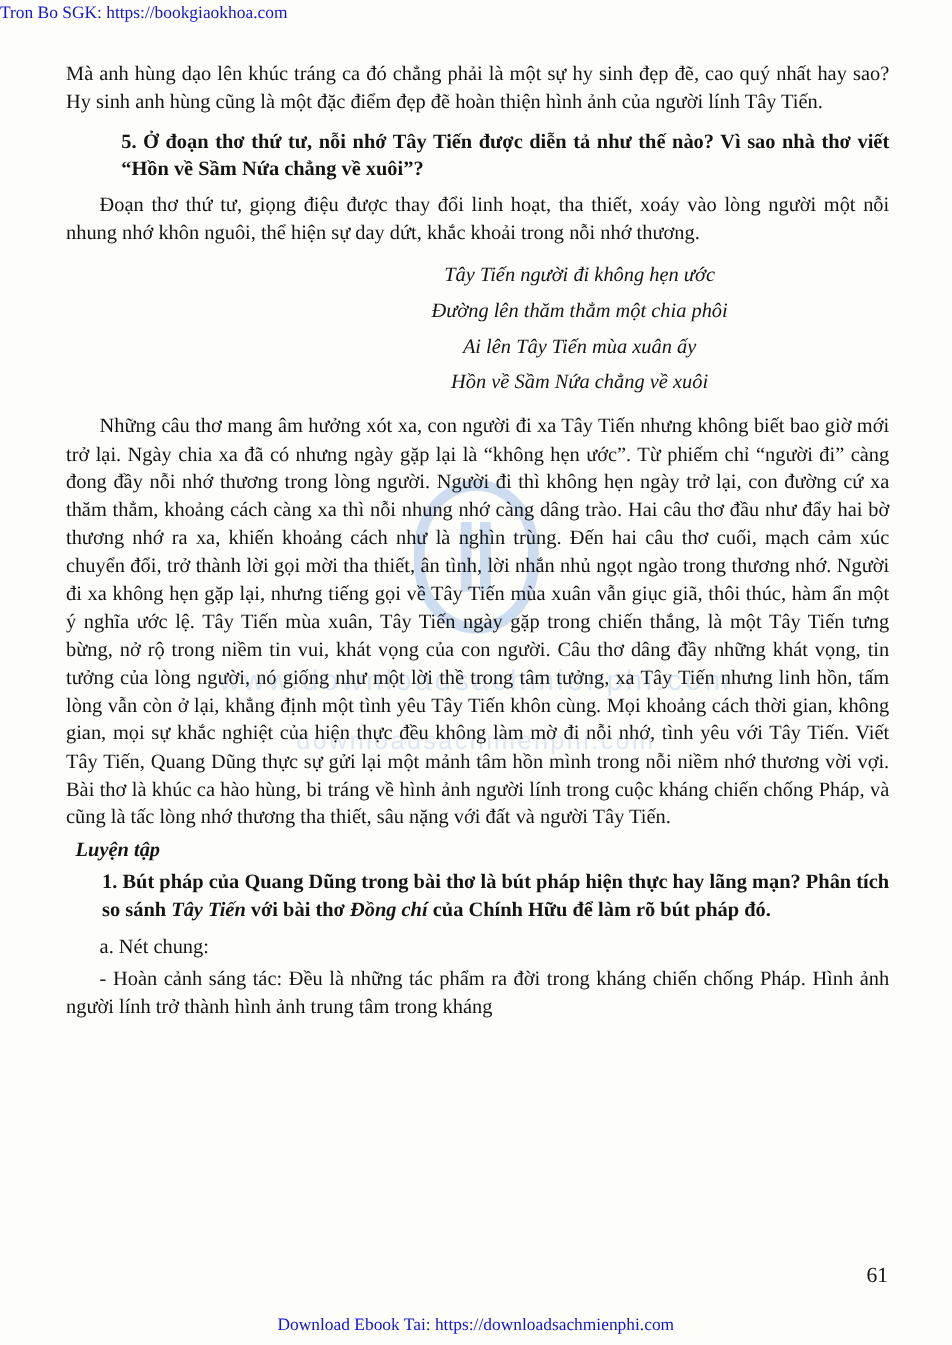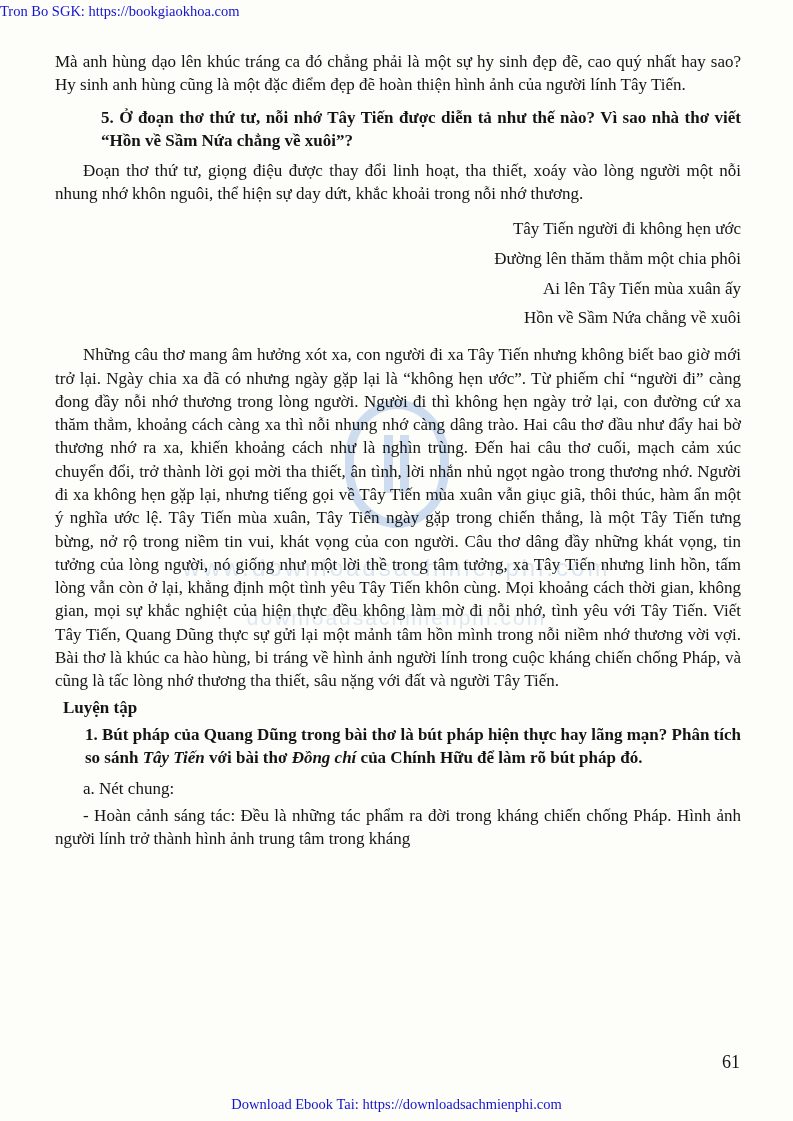--- a/index.html
+++ b/index.html
@@ -34,27 +34,29 @@
   .content p { margin: 0 0 3px 0; text-indent: 28px; }
   .content p.noindent { text-indent: 0; }
   .question {
     font-weight: bold;
     margin: 9px 0 7px 46px;
     text-align: justify;
     font-family: Liberation Serif, serif;
   }
   .poem {
     margin: 8px 0 10px 170px;
+    font-style: italic;
     line-height: 1.76;
-    text-align: right;
+    text-align: center;
   }
   .heading-practice {
     font-weight: bold;
     margin: 0 0 4px 0;
     text-indent: 8px;
+    font-style: italic;
   }
   .exercise {
     font-weight: bold;
     margin: 4px 0 8px 30px;
     text-align: justify;
   }
   .exercise .bi { font-style: italic; }
   .item-a { margin: 2px 0 6px 0; text-indent: 6px; }
   .watermark {
     position: absolute;

